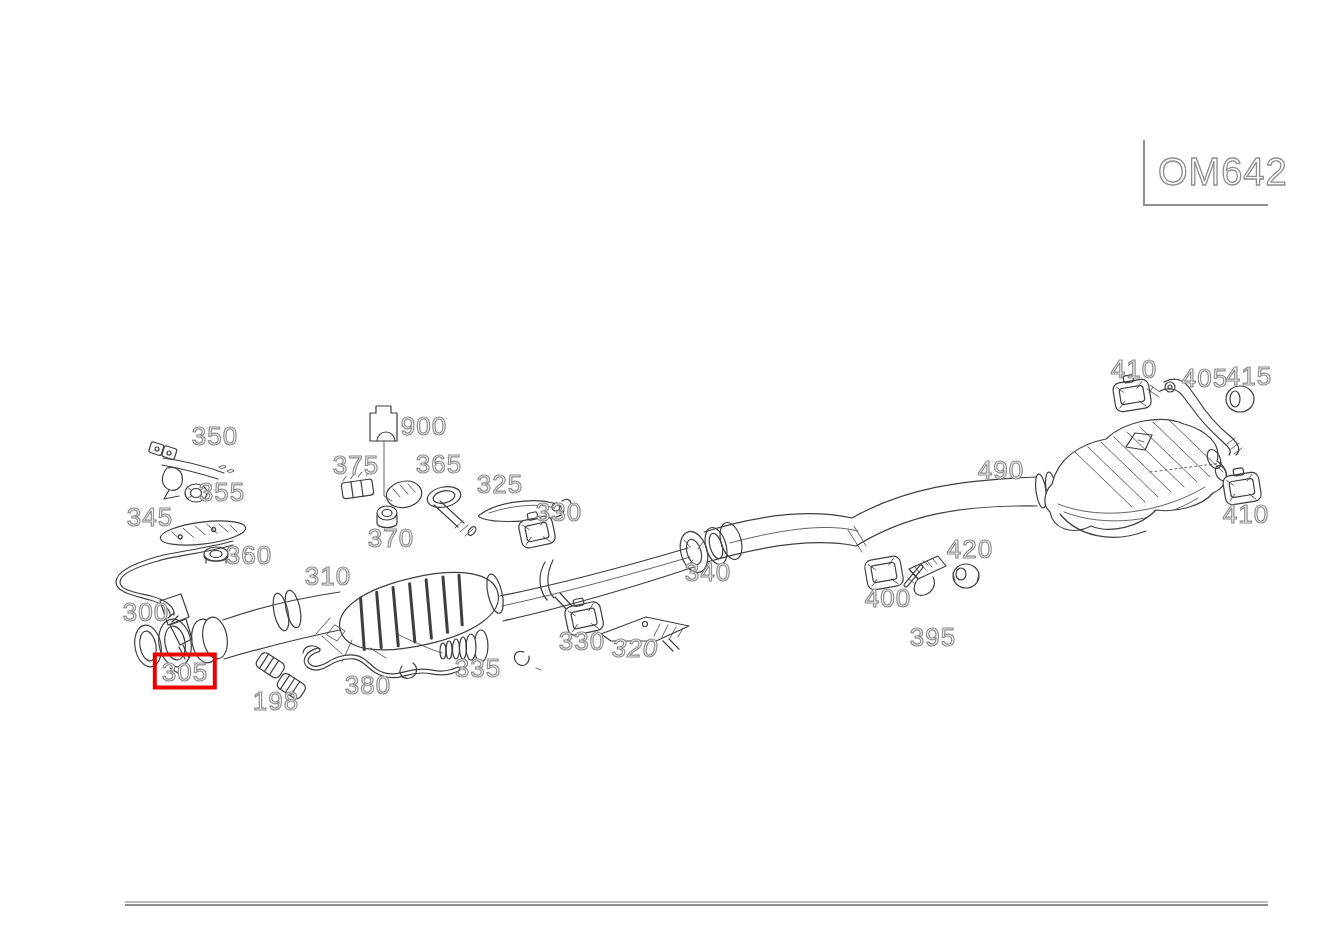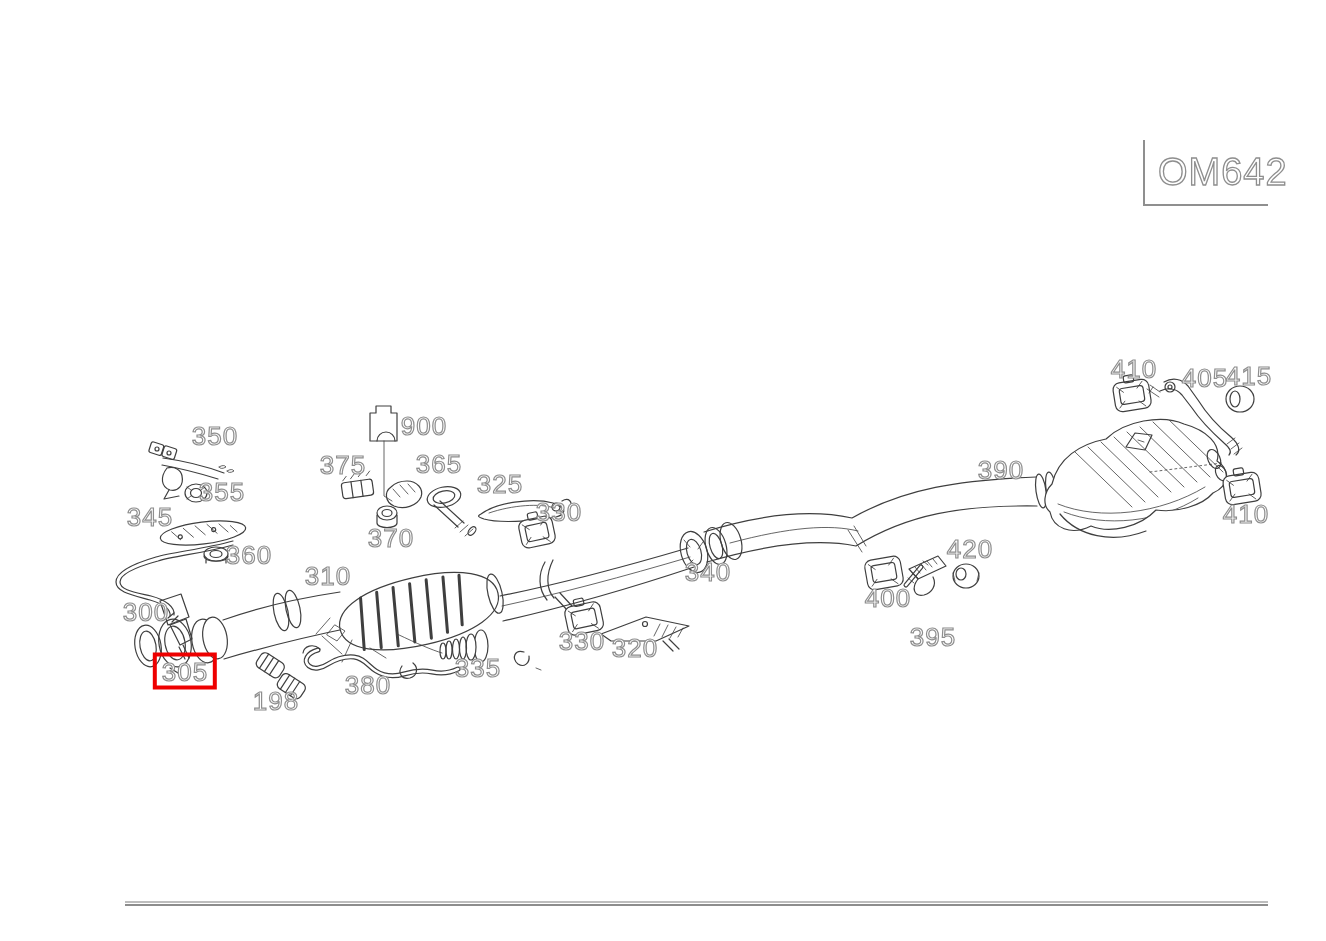--- a/index.html
+++ b/index.html
@@ -305,31 +305,31 @@
   <div id="labels">
       <div class="callout" style="left: 215px; top: 436px;">350</div>
       <div class="callout" style="left: 222px; top: 492px;">355</div>
       <div class="callout" style="left: 150px; top: 517px;">345</div>
       <div class="callout" style="left: 249px; top: 555px;">360</div>
       <div class="callout" style="left: 146px; top: 612px;">300</div>
       <div class="callout highlighted" style="left: 170px; top: 671px;">305</div>
       <div class="callout" style="left: 276px; top: 701px;">198</div>
       <div class="callout" style="left: 368px; top: 685px;">380</div>
       <div class="callout" style="left: 328px; top: 576px; text-align: right;">310</div>
-      <div class="callout" style="left: 343px; top: 465px;">375</div>
+      <div class="callout" style="left: 356px; top: 465px;">375</div>
       <div class="callout" style="left: 391px; top: 538px;">370</div>
       <div class="callout" style="left: 424px; top: 426px;">900</div>
       <div class="callout" style="left: 439px; top: 464px;">365</div>
       <div class="callout" style="left: 500px; top: 484px;">325</div>
       <div class="callout" style="left: 559px; top: 512px;">330</div>
       <div class="callout" style="left: 582px; top: 641px;">330</div>
-      <div class="callout" style="left: 635px; top: 648px;">320</div>
+      <div class="callout" style="left: 635px; top: 648px; font-style: italic;">320</div>
       <div class="callout" style="left: 478px; top: 668px;">335</div>
       <div class="callout" style="left: 708px; top: 572px;">340</div>
-      <div class="callout" style="left: 1001px; top: 470px;">390</div>
+      <div class="callout" style="left: 1001px; top: 470px;">490</div>
       <div class="callout" style="left: 970px; top: 549px;">420</div>
       <div class="callout" style="left: 888px; top: 598px;">400</div>
       <div class="callout" style="left: 933px; top: 637px;">395</div>
       <div class="callout" style="left: 1134px; top: 369px;">410</div>
       <div class="callout" style="left: 1205px; top: 378px;">405</div>
       <div class="callout" style="left: 1249px; top: 376px;">415</div>
       <div class="callout" style="left: 1246px; top: 514px;">410</div>
     </div>
 
   <div class="code-box">

